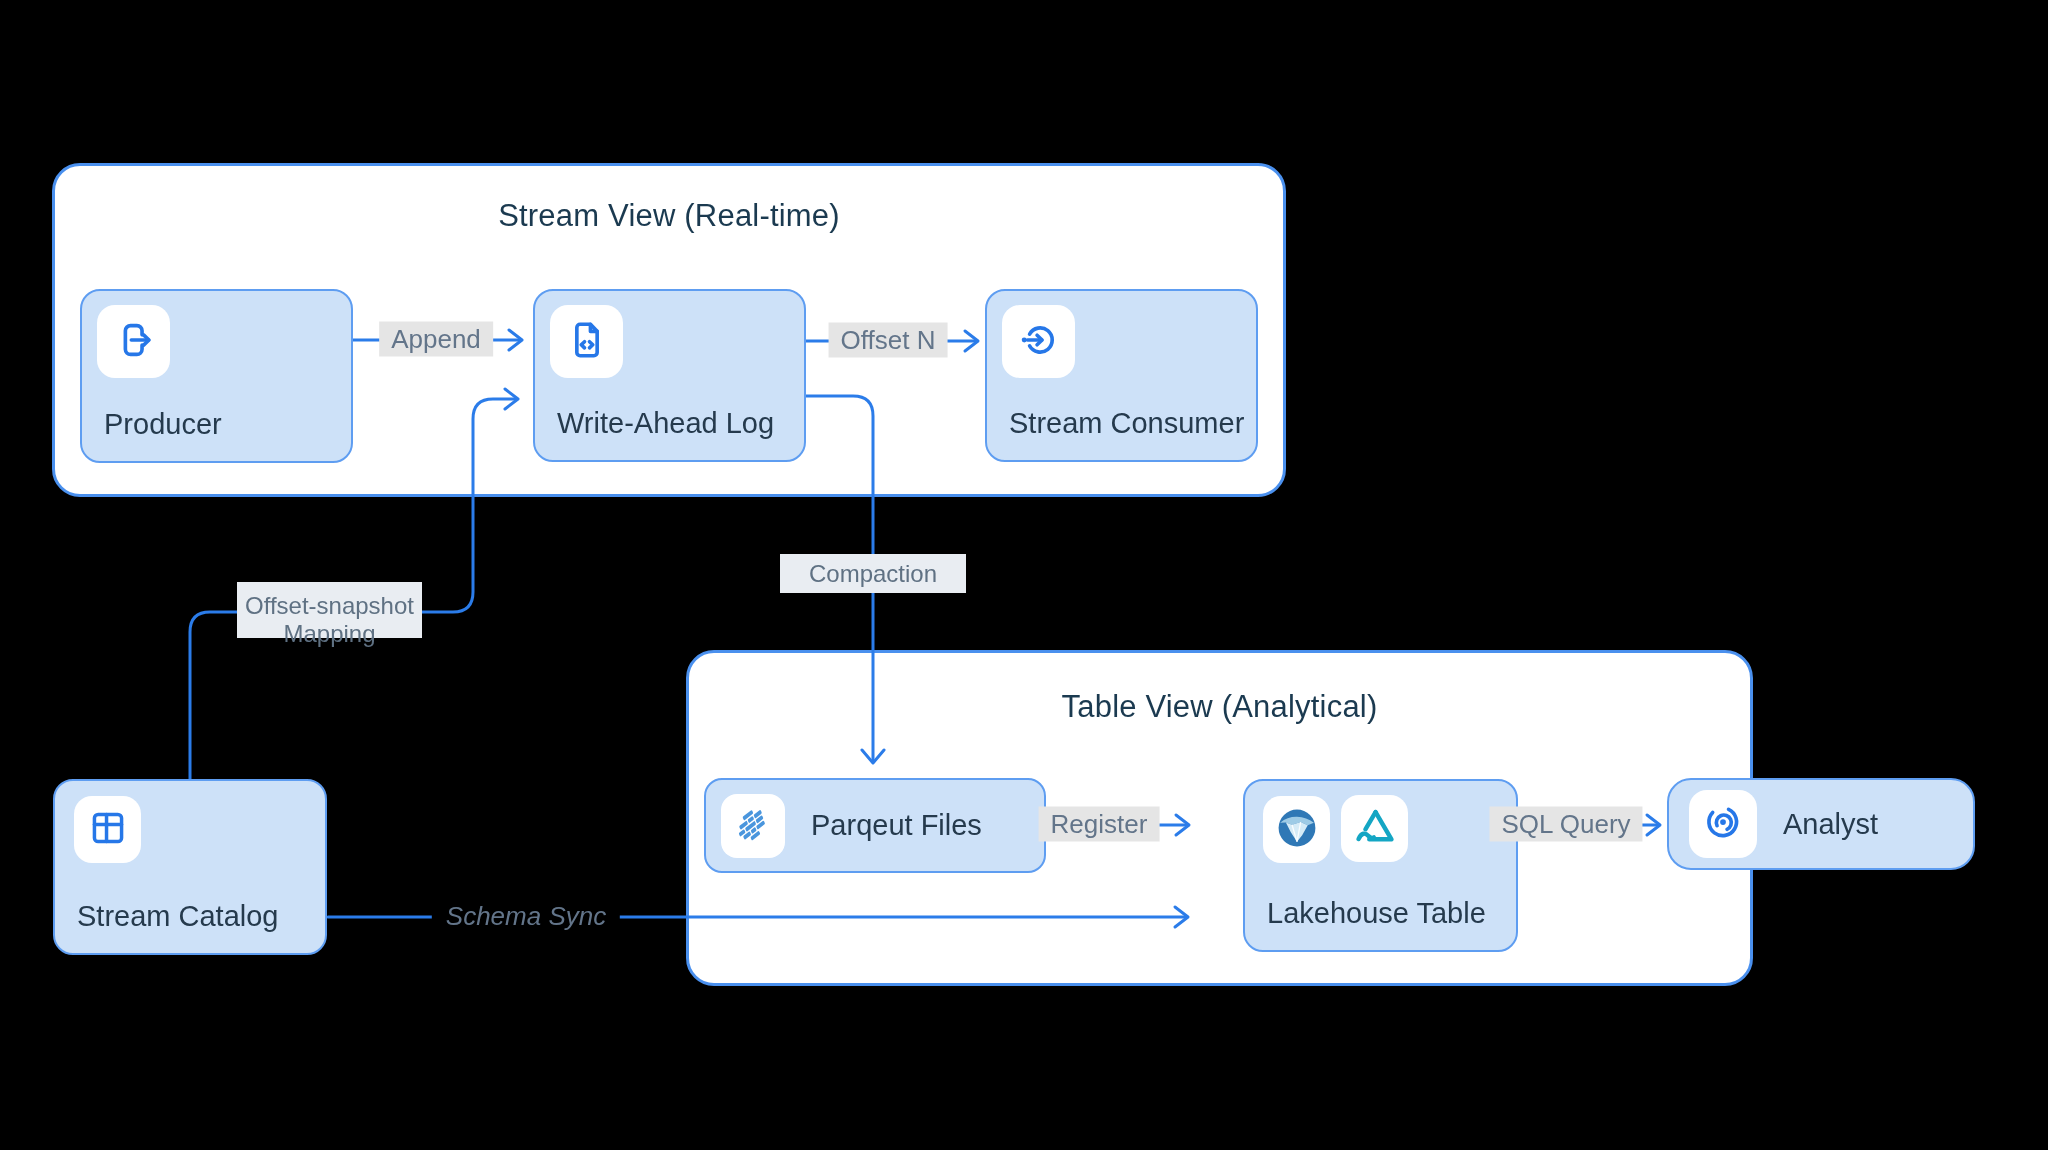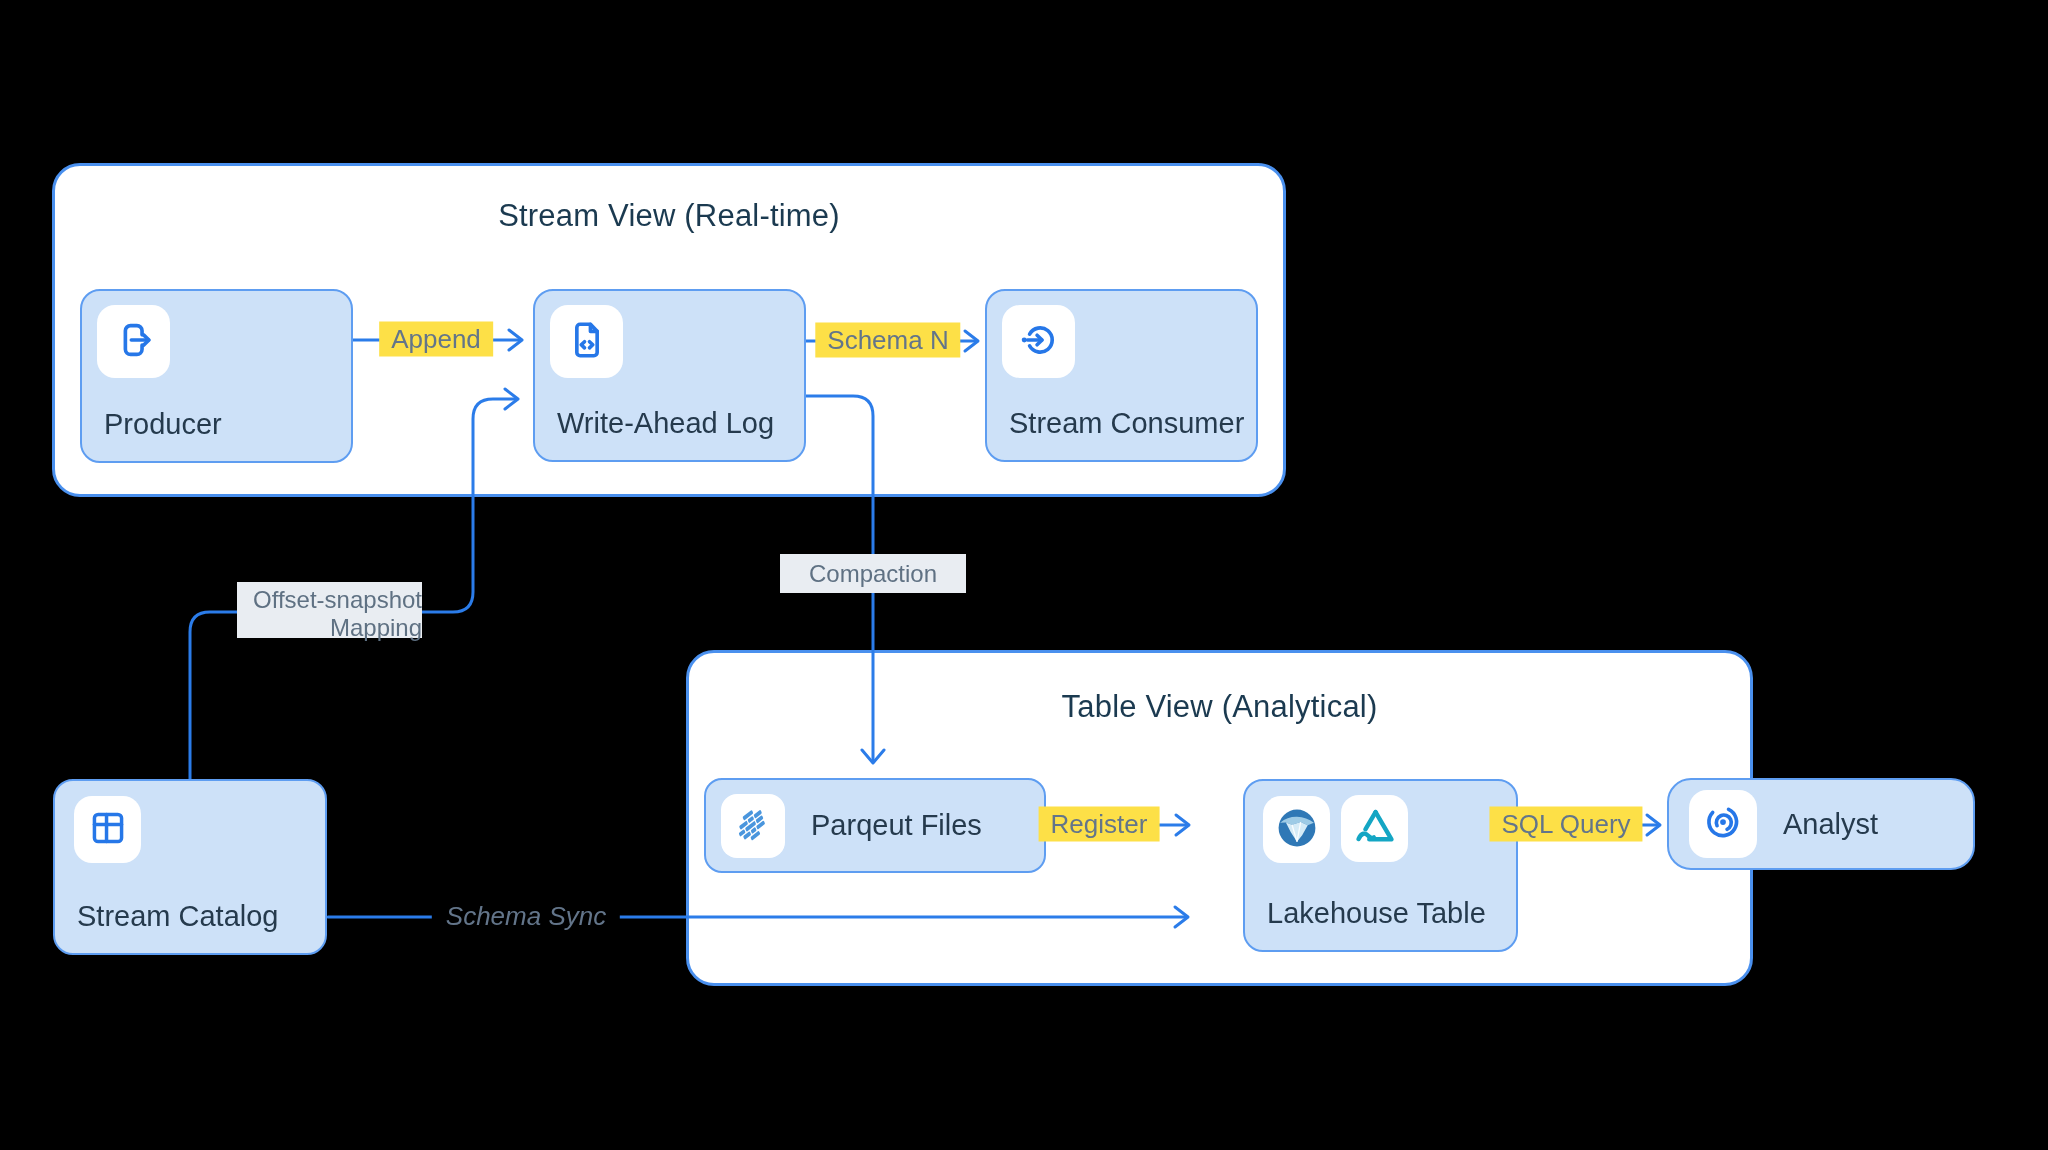--- a/index.html
+++ b/index.html
@@ -28,28 +28,28 @@
     position:absolute;left:22px;bottom:20px;font-size:29px;color:#253a4d;font-weight:500;
     white-space:nowrap;
   }
   .node.row{display:flex;align-items:center;}
   .node.row .tile{position:static;flex:0 0 auto;}
   .node.row .node-label{position:static;margin-left:26px;}
   .edge-label{
     position:absolute;transform:translate(-50%,-50%);font-size:26px;color:#63758a;
     z-index:4;white-space:nowrap;font-weight:500;
   }
-  .edge-label.on-white{background:#fde047;padding:2px 12px;}
+  .edge-label.on-white{background:#e5e5e5;padding:2px 12px;}
   .edge-label.on-black{background:#000000;padding:2px 14px;font-style:italic;}
   .chip{
     position:absolute;background:#e9edf2;color:#5f7183;z-index:4;text-align:center;
     font-size:24px;font-weight:500;box-sizing:border-box;
   }
   .chip.single{line-height:39px;}
-  .chip.double{line-height:28px;padding-top:4px;text-align:right;}
+  .chip.double{line-height:28px;padding-top:10px;}
 </style>
 </head>
 <body>
 
 <div class="stage">
 
   <div class="container" style="left:52px;top:163px;width:1234px;height:334px;">
     <div class="container-title" style="top:32px;">Stream View (Real-time)</div>
   </div>
 
@@ -75,21 +75,21 @@
     <path d="M1176 815 L1189 825 L1176 835"></path>
 
     <path d="M1472 825 H1659"></path>
     <path d="M1647 815 L1660 825 L1647 835"></path>
 
     <path d="M328 917 H1187"></path>
     <path d="M1175 907 L1188 917 L1175 927"></path>
   </svg>
 
   <div class="edge-label on-white" style="left:436px;top:339px;">Append</div>
-  <div class="edge-label on-white" style="left:888px;top:340px;">Schema N</div>
+  <div class="edge-label on-white" style="left:888px;top:340px;">Offset N</div>
   <div class="edge-label on-white" style="left:1099px;top:824px;">Register</div>
   <div class="edge-label on-white" style="left:1566px;top:824px;">SQL Query</div>
   <div class="edge-label on-black" style="left:526px;top:916px;">Schema Sync</div>
 
   <div class="chip double" style="left:237px;top:582px;width:185px;height:56px;">
     <div>Offset-snapshot</div>
     <div>Mapping</div>
   </div>
 
   <div class="chip single" style="left:780px;top:554px;width:186px;height:39px;">Compaction</div>

